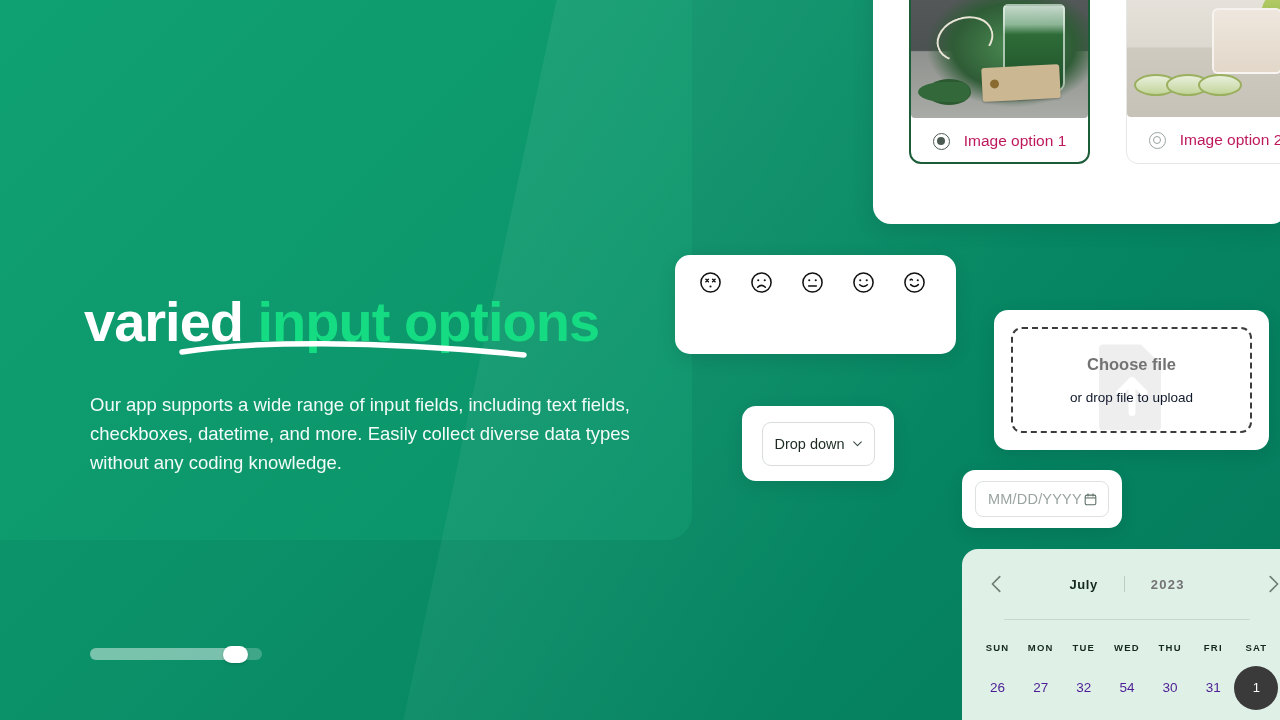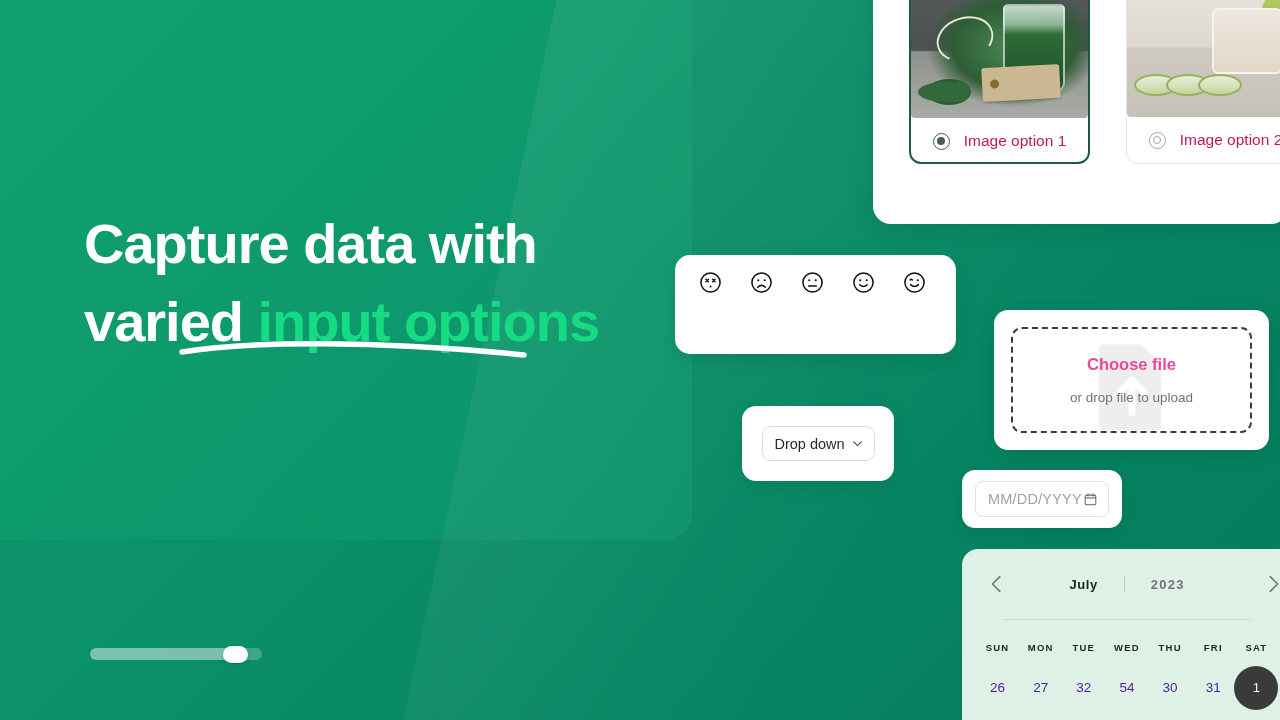--- a/index.html
+++ b/index.html
@@ -124,40 +124,40 @@
   .faces{display:flex;gap:28px;}
   .face{width:23px;height:23px;}
 
   
   .dropdown-card{
     left:742px;top:406px;width:152px;height:75px;border-radius:14px;
     box-shadow:0 5px 18px rgba(0,0,0,.09);
     display:flex;align-items:center;justify-content:center;
   }
   .dropdown-inner{
-    width:113px;height:35px;border:1px solid #d9dedb;border-radius:9px;
+    width:113px;height:44px;border:1px solid #d9dedb;border-radius:9px;
     display:flex;align-items:center;justify-content:space-between;padding:0 10px 0 12px;
     box-sizing:border-box;
   }
   .dropdown-inner .lbl{font-size:14.5px;color:#1d2b24;font-weight:500;}
 
   
   .upload-card{
     left:994px;top:310px;width:275px;height:140px;border-radius:14px;
     box-shadow:0 5px 18px rgba(0,0,0,.10);
     display:flex;align-items:center;justify-content:center;
   }
   .upload-dash{
     width:241px;height:106px;border:2px dashed #3c3c3c;border-radius:11px;
     display:flex;flex-direction:column;align-items:center;justify-content:center;
     position:relative;box-sizing:border-box;
   }
   .upload-watermark{position:absolute;left:50%;top:50%;transform:translate(-50%,-44%);opacity:.065;}
-  .upload-title{font-size:16.5px;font-weight:700;color:#ec4899;position:relative;z-index:2;}
-  .upload-sub{font-size:13.5px;color:#737373;margin-top:16px;position:relative;z-index:2;}
+  .upload-title{font-size:16.5px;font-weight:700;color:#737373;position:relative;z-index:2;}
+  .upload-sub{font-size:13.5px;color:#0f172a;margin-top:16px;position:relative;z-index:2;}
 
   
   .date-card{
     left:962px;top:470px;width:160px;height:58px;border-radius:13px;
     box-shadow:0 5px 18px rgba(0,0,0,.09);
     display:flex;align-items:center;justify-content:center;
   }
   .date-inner{
     width:134px;height:36px;border:1px solid #dde2df;border-radius:8px;
     display:flex;align-items:center;justify-content:space-between;padding:0 10px 0 12px;
@@ -224,23 +224,24 @@
 <body>
 
 <div class="stage">
 
   <div class="bg-base"></div>
   <div class="bg-panel"></div>
   <div class="bg-sheen"></div>
 
   <div class="hero">
     <h1>
-      <span>Capture data with</span><br>
+      <br>
       <span>varied </span><span class="hl">input options</span>
     </h1>
+    <p>Our app supports a wide range of input fields, including text fields, checkboxes, datetime, and more. Easily collect diverse data types without any coding knowledge.</p>
   </div>
 
   <svg class="underline" viewBox="0 0 350 26">
     <path d="M4 16 C 70 5, 200 4, 346 19" stroke="#ffffff" stroke-width="5.5" fill="none" stroke-linecap="round"></path>
   </svg>
 
   <div class="slider">
     <div class="slider-track"></div>
     <div class="slider-fill"></div>
     <div class="slider-thumb"></div>

